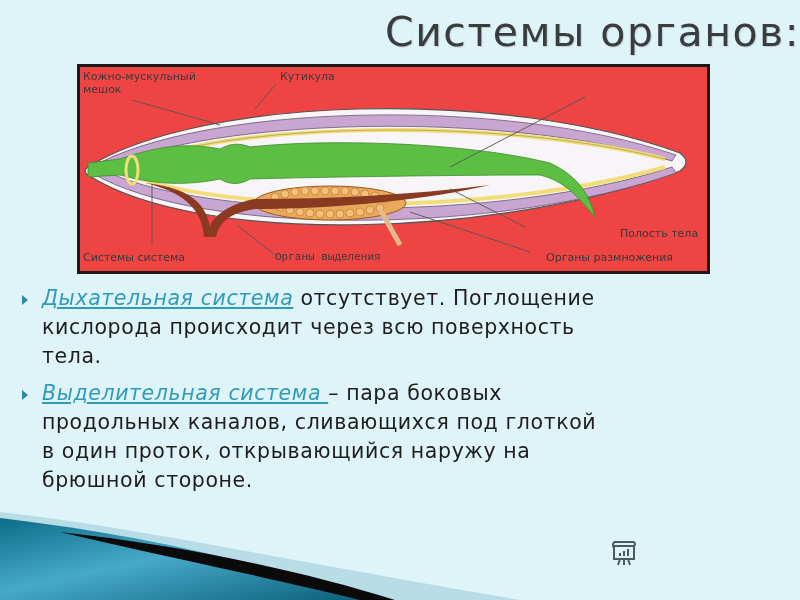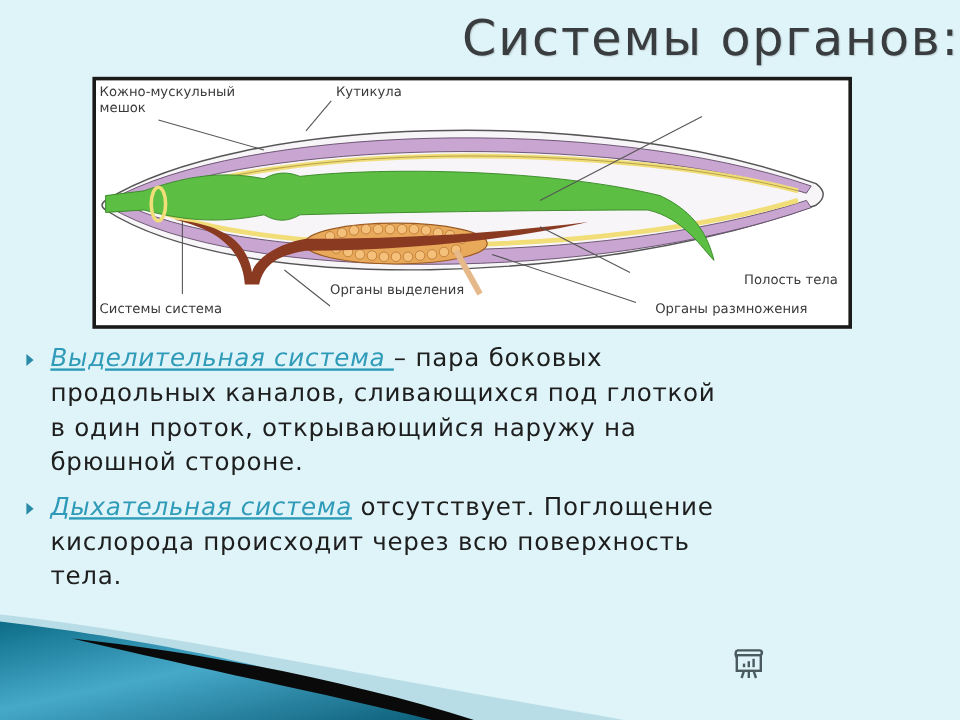--- a/index.html
+++ b/index.html
@@ -8,21 +8,21 @@
     background:#dff4f9;
     font-family:"DejaVu Sans", sans-serif;
   }
   .slide-title {
     position:absolute; left:0; top:8px; width:800px; text-align:right;
     font-size:41px; color:#3a3d3f; letter-spacing:1.5px;
     text-shadow:1px 1px 1px rgba(0,0,0,0.15);
   }
   .figure {
     position:absolute; left:77px; top:64px; width:633px; height:210px;
-    background:#ffffff; border:3px solid #1a1a1a; box-sizing:border-box;
+    background:#ef4444; border:3px solid #1a1a1a; box-sizing:border-box;
     overflow:hidden;
   }
   .figure svg { position:absolute; left:0; top:0; }
   .label {
     position:absolute; font-size:11px; color:#3a3a3a; line-height:13px;
     font-family:"DejaVu Sans", sans-serif; white-space:nowrap;
   }
   .bullets { position:absolute; left:22px; top:284px; width:760px; }
   .bullet {
     position:relative; padding-left:20px; font-size:20.5px; line-height:29px;
@@ -103,38 +103,38 @@
       <line x1="450" y1="185" x2="330" y2="145"></line>
     </g>
   </svg>
 
   <div class="label" style="left:3px;top:3px;">
     <div>Кожно-мускульный</div>
     <div>мешок</div>
   </div>
   <div class="label" style="left:200px;top:3px;">Кутикула</div>
   <div class="label" style="left:3px;top:184px;">Системы система</div>
-  <div class="label" style="left:195px;top:168px;">Органы выделения</div>
+  <div class="label" style="left:195px;top:184px;font-family:Liberation Mono, monospace;">Органы выделения</div>
   <div class="label" style="left:540px;top:160px;">Полость тела</div>
   <div class="label" style="left:466px;top:184px;">Органы размножения</div>
 </div>
 
 <div class="bullets">
   <div class="bullet">
     <span class="bullet-marker"></span>
+    <span class="term">Дыхательная система</span><span> отсутствует. Поглощение</span><br>
+    <span>кислорода происходит через всю поверхность</span><br>
+    <span>тела.</span>
+  </div>
+  <div class="bullet">
+    <span class="bullet-marker"></span>
     <span class="term">Выделительная система </span><span>– пара боковых</span><br>
     <span>продольных каналов, сливающихся под глоткой</span><br>
     <span>в один проток, открывающийся наружу на</span><br>
     <span>брюшной стороне.</span>
-  </div>
-  <div class="bullet">
-    <span class="bullet-marker"></span>
-    <span class="term">Дыхательная система</span><span> отсутствует. Поглощение</span><br>
-    <span>кислорода происходит через всю поверхность</span><br>
-    <span>тела.</span>
   </div>
 </div>
 
 <svg class="footer-wave" width="800" height="100" viewBox="0 0 800 100">
   <defs>
     <linearGradient id="tealGrad" x1="0" y1="0" x2="1" y2="1">
       <stop offset="0" stop-color="#0d6d88"></stop>
       <stop offset="0.45" stop-color="#47a9c9"></stop>
       <stop offset="1" stop-color="#0a5d77"></stop>
     </linearGradient>

